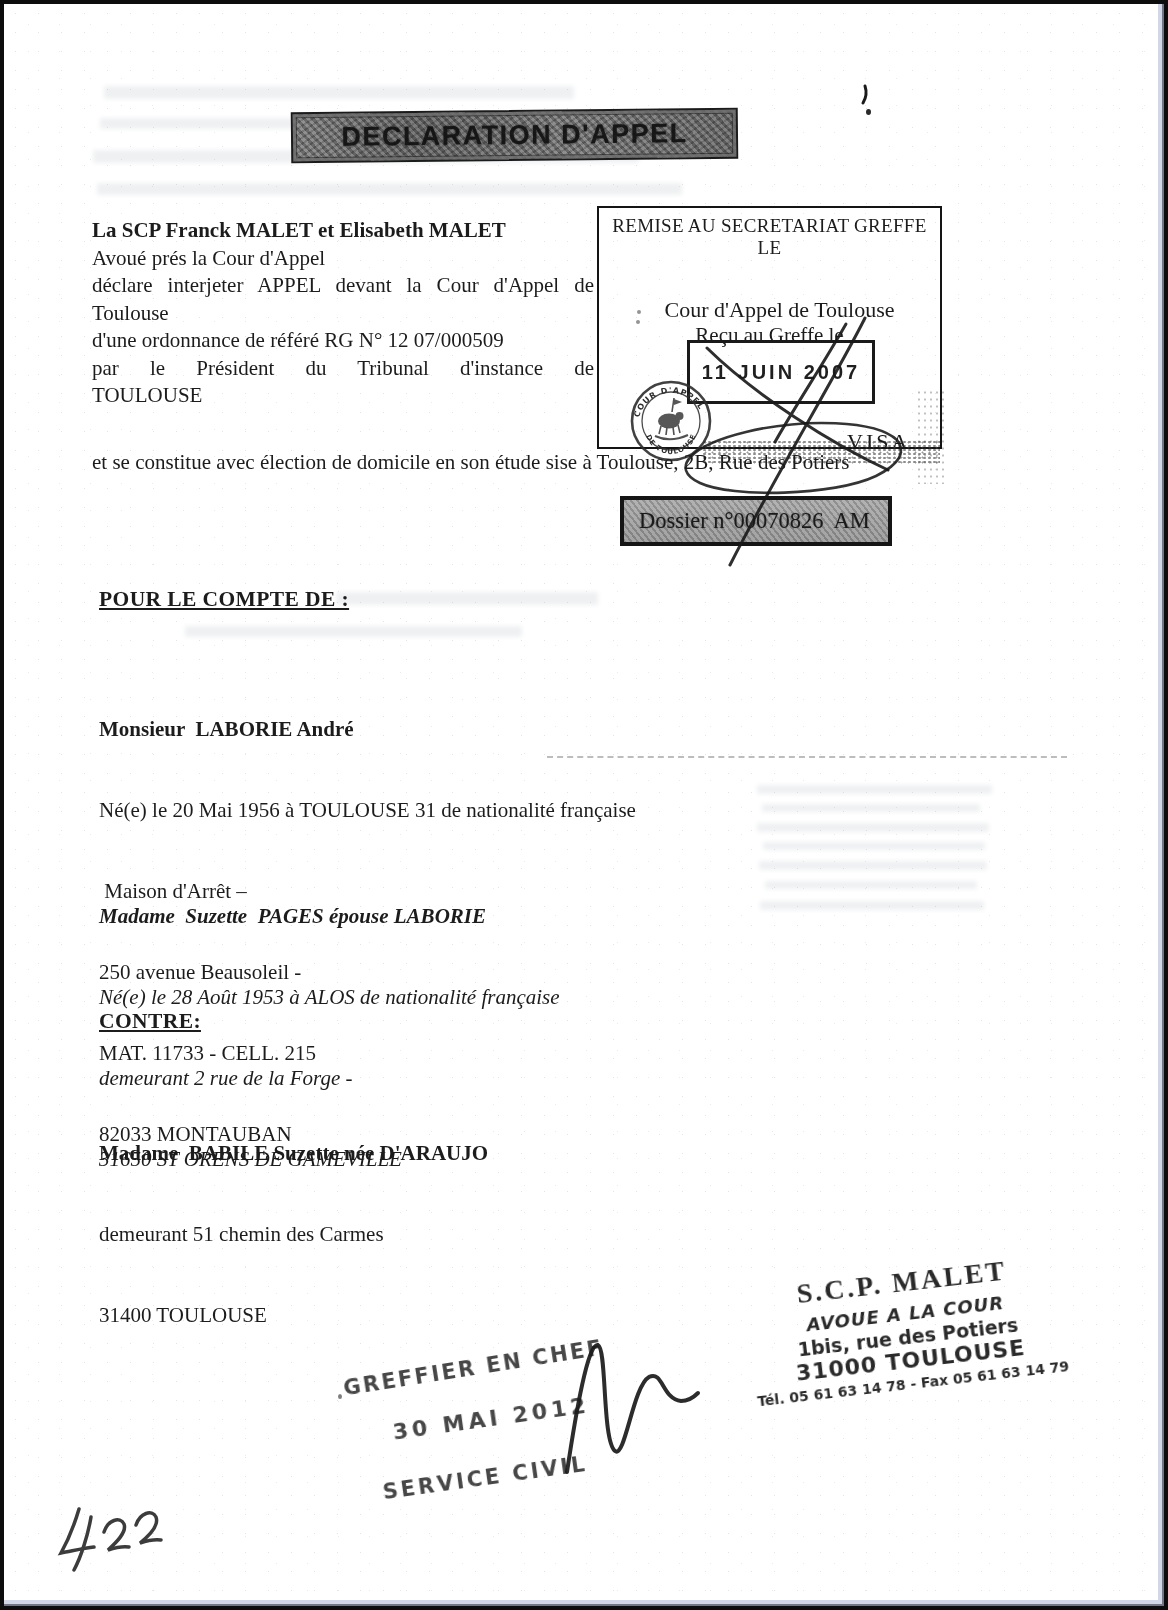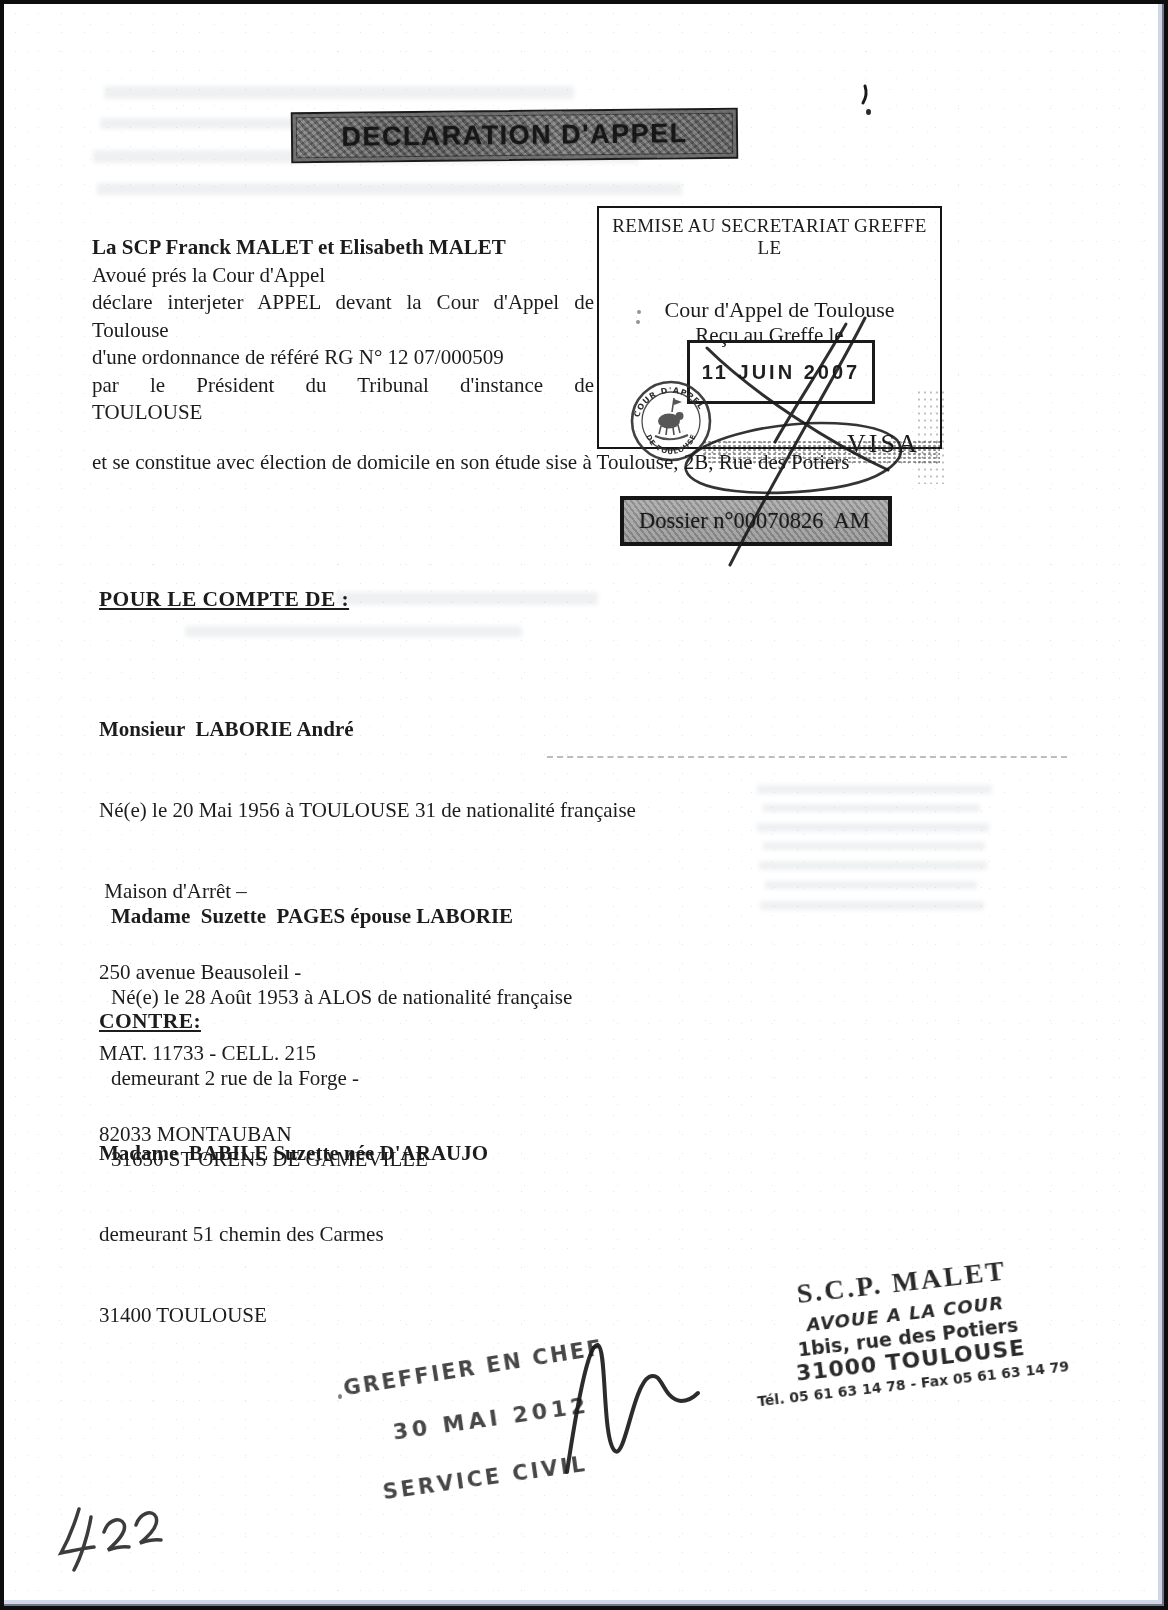--- a/index.html
+++ b/index.html
@@ -30,35 +30,35 @@
       linear-gradient(90deg,#8d8d8d,#6e6e6e 30%,#8a8a8a 62%,#757575);
     border:2px solid #1b1b1b;
     box-shadow: inset 0 0 0 3px rgba(135,135,135,.65), inset 0 0 0 4px rgba(25,25,25,.55);
     display:flex; align-items:center; justify-content:center;
   }
   .banner span{
     font-family:"Liberation Sans", sans-serif; font-weight:bold; font-size:27px;
     letter-spacing:1.5px; color:#111; text-shadow:0 0 3px rgba(20,20,20,.55); opacity:.93;
   }
   
-  .intro{left:88px; top:213px; width:502px; line-height:27.5px; font-size:21px;margin-top:17px;}
+  .intro{left:88px; top:213px; width:502px; line-height:27.5px; font-size:21px;}
   .intro .b{font-weight:bold; font-size:21px;}
   .intro .jst{text-align:justify; text-align-last:justify;}
   
   .greffe{left:593px; top:202px; width:345px; height:243px; border:2.5px solid #141414; box-sizing:border-box;}
   .greffe-head{padding:7px 9px 0 9px; font-size:19px; letter-spacing:.3px;text-align:center;}
   .greffe-court{margin-top:38px; text-align:center; font-size:22px;padding-left:20px;}
   .greffe-recu{text-align:center; font-size:21px;}
   .datebox{
     position:absolute; left:88px; top:132px; width:182px; height:58px;
     border:3px solid #1a1a1a; display:flex; align-items:center; justify-content:center;
     font-family:Liberation Sans, sans-serif; font-weight:bold; font-size:20px; letter-spacing:3px;
     color:#1f1f1f; filter:blur(.3px);
   }
-  .visa{position:absolute; left:248px; top:221px; font-size:26px; letter-spacing:3px; color:#191919;}
+  .visa{position:absolute; left:248px; top:221px; font-size:22px; letter-spacing:3px; color:#191919;}
   .noise-band{
     left:698px; top:436px; width:238px; height:24px;
     background-image: radial-gradient(circle, #2f2f2f 1px, transparent 1.5px),
                       radial-gradient(circle, #4a4a4a .8px, transparent 1.2px);
     background-size:5px 4px, 7px 5px; opacity:.55;
   }
   .noise-col{
     left:912px; top:385px; width:28px; height:95px;
     background-image: radial-gradient(circle, #3a3a3a .9px, transparent 1.3px);
     background-size:6px 7px; opacity:.32;
@@ -182,21 +182,21 @@
 
   <div class="abs party" style="left:95px;top:658px;">
     <div class="pname">Monsieur  LABORIE André</div>
     <div>Né(e) le 20 Mai 1956 à TOULOUSE 31 de nationalité française</div>
     <div> Maison d'Arrêt –</div>
     <div>250 avenue Beausoleil -</div>
     <div>MAT. 11733 - CELL. 215</div>
     <div>82033 MONTAUBAN</div>
   </div>
 
-  <div class="abs party" style="left:107px;top:845px;">
+  <div class="abs party" style="left:95px;top:845px;font-style:italic;">
     <div class="pname">Madame  Suzette  PAGES épouse LABORIE</div>
     <div>Né(e) le 28 Août 1953 à ALOS de nationalité française</div>
     <div>demeurant 2 rue de la Forge -</div>
     <div>31650 ST ORENS DE GAMEVILLE</div>
   </div>
 
   <div class="abs hding" style="left:95px;top:1005px;">CONTRE:</div>
 
   <div class="abs party" style="left:95px;top:1082px;">
     <div class="pname">Madame  BABILE Suzette née D'ARAUJO</div>

